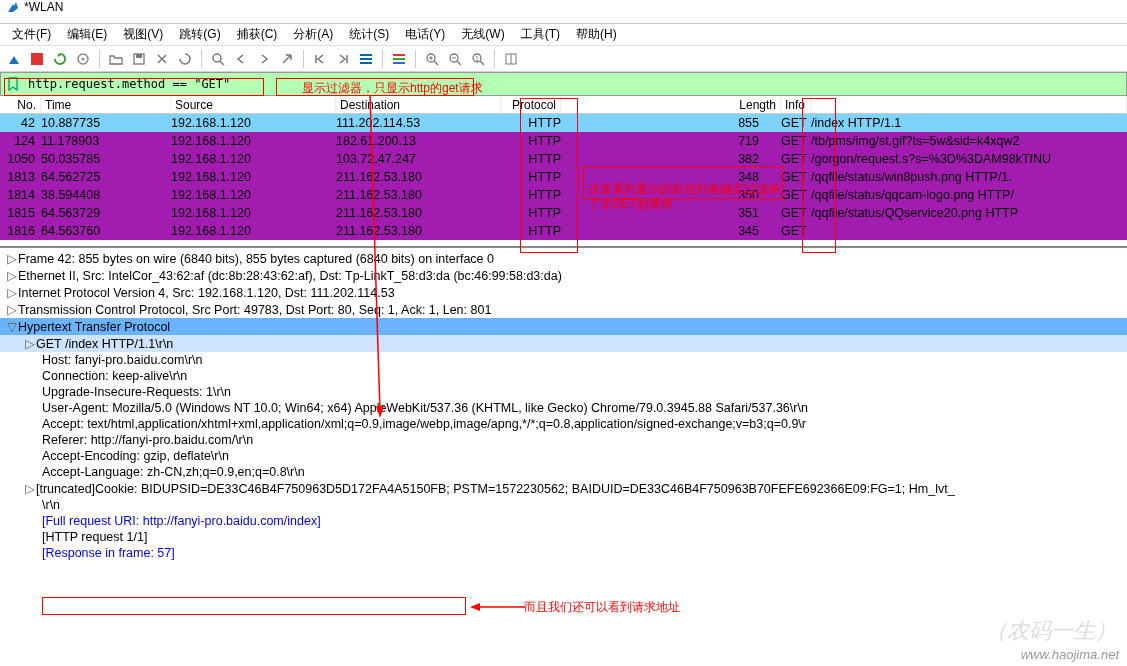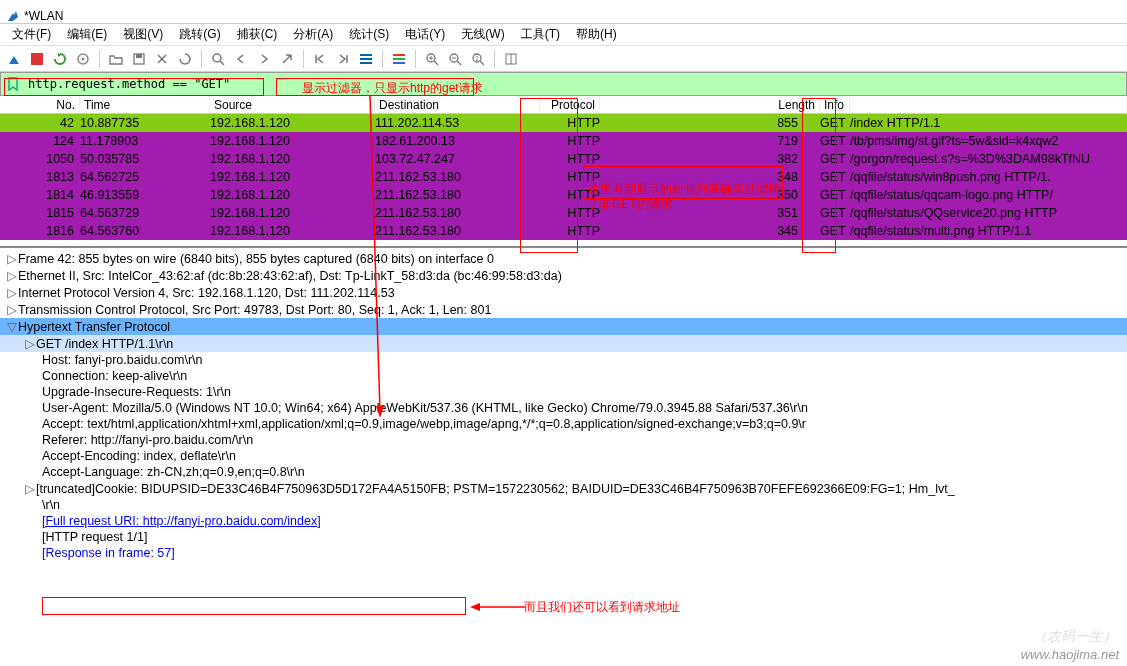--- a/index.html
+++ b/index.html
@@ -1,54 +1,54 @@
 <!DOCTYPE html>
 <html><head>
 <meta charset="utf-8">
 <style>
 *{box-sizing:border-box;margin:0;padding:0;font-family:"Microsoft YaHei",Tahoma,sans-serif}
 body{background:#fff;width:1127px;height:666px;overflow:hidden;font-size:12px;position:relative}
-.titlebar{height:24px;border-bottom:1px solid #ccc;display:flex;align-items:flex-end;padding:0 6px;background:#fff}
+.titlebar{height:24px;border-bottom:1px solid #ccc;display:flex;align-items:flex-start;padding:0 6px;background:#fff}
 .titlebar .icon{width:14px;height:14px;margin-right:4px}
 .menubar{height:22px;display:flex;align-items:center;padding:0 4px;background:#fff;border-bottom:1px solid #e0e0e0}
 .menubar span{padding:2px 8px;cursor:default}
 .toolbar{height:26px;display:flex;align-items:center;padding:2px 4px;gap:3px;background:#fff;border-bottom:1px solid #d0d0d0}
 .toolbar .tb{width:20px;height:20px;display:flex;align-items:center;justify-content:center;border-radius:2px}
 .toolbar .sep{width:1px;height:18px;background:#ccc;margin:0 3px}
 .filterbar{height:24px;display:flex;align-items:center;background:#b3ffb3;border:1px solid #999;padding:2px}
 .filterbar .bookmark{width:14px;height:14px;margin:0 4px}
 .filterbar input{flex:0 0 auto;width:240px;border:none;background:transparent;font-family:monospace;font-size:12px;padding:1px 3px;outline:none}
 .redbox{border:1.5px solid red;position:absolute}
 .redtext{color:red;font-size:12px;position:absolute;white-space:pre}
 .packet-pane{height:150px;overflow:hidden;position:relative}
 .packet-header{display:flex;background:#fff;border-bottom:1px solid #ccc;height:18px;font-size:12px}
 .packet-header div{padding:2px 4px;border-right:1px solid #eee}
 .packet-rows{overflow-y:auto;height:132px}
 .packet-row{display:flex;font-family:Consolas,monospace;font-size:12.5px;height:18px;align-items:center}
-.packet-row.sel{background:#84cc16}
+.packet-row.sel{background:#7dd3fc}
 .packet-row.norm{background:#a21caf}
-.c-no{width:80px;text-align:right;padding-right:6px}
+.c-no{width:41px;text-align:right;padding-right:6px}
 .c-time{width:130px}
 .c-src{width:165px}
 .c-dst{width:165px}
 .c-proto{width:60px;text-align:right}
 .c-len{width:220px;text-align:right;padding-right:22px}
 .c-info-pref{width:30px;text-align:left}
 .c-info{flex:1;white-space:nowrap;overflow:hidden}
 
 .detail-pane{height:400px;overflow-y:auto;font-family:Consolas,monospace;font-size:12.5px;padding:2px 0;border-top:2px solid #888}
 .tree-row{display:flex;align-items:center;padding:1px 6px;white-space:nowrap}
 .tree-row .caret{width:12px;text-align:center;color:#666;cursor:pointer}
 .tree-row.hl{background:#6bb3ff}
 .tree-row.hlpale{background:#cfe4fc}
 .indent1{padding-left:24px}
 .indent2{padding-left:42px}
 .linky{color:#0000ee;}
-.brackety{color:#0000ee;text-decoration:underline}
-.watermark{position:absolute;right:10px;bottom:20px;color:#ddd;font-size:14px;font-style:italic;pointer-events:none}
+.brackety{color:#0000ee;}
+.watermark{position:absolute;right:10px;bottom:20px;color:#ddd;font-size:22px;font-style:italic;pointer-events:none}
 .watermark2{position:absolute;right:8px;bottom:4px;color:#999;font-size:13px;font-style:italic;pointer-events:none}
 svg.arrow{position:absolute;pointer-events:none}
 </style>
 </head>
 <body>
 
 <div class="titlebar">
   <span class="icon">
     <svg width="14" height="14">
         <path d="M2 12 L7 4 L8 6 L10 2 L12 8 L7 12 Z" fill="#2070c0"></path>
@@ -252,21 +252,21 @@
         <div class="c-time">64.562725</div>
         <div class="c-src">192.168.1.120</div>
         <div class="c-dst">211.162.53.180</div>
         <div class="c-proto">HTTP</div>
         <div class="c-len">348</div>
         <div class="c-info-pref">GET</div>
         <div class="c-info">/qqfile/status/win8push.png HTTP/1.</div>
       </div>
       <div class="packet-row norm">
         <div class="c-no">1814</div>
-        <div class="c-time">46.913559</div>
+        <div class="c-time">38.594408</div>
         <div class="c-src">192.168.1.120</div>
         <div class="c-dst">211.162.53.180</div>
         <div class="c-proto">HTTP</div>
         <div class="c-len">350</div>
         <div class="c-info-pref">GET</div>
         <div class="c-info">/qqfile/status/qqcam-logo.png HTTP/</div>
       </div>
       <div class="packet-row norm">
         <div class="c-no">1815</div>
         <div class="c-time">64.563729</div>
@@ -278,21 +278,20 @@
         <div class="c-info">/qqfile/status/QQservice20.png HTTP</div>
       </div>
       <div class="packet-row norm">
         <div class="c-no">1816</div>
         <div class="c-time">64.563760</div>
         <div class="c-src">192.168.1.120</div>
         <div class="c-dst">211.162.53.180</div>
         <div class="c-proto">HTTP</div>
         <div class="c-len">345</div>
         <div class="c-info-pref">GET</div>
-        <div class="c-info">/qqfile/status/multi.png HTTP/1.1</div>
       </div>
     </div>
 </div>
 
 <div class="detail-pane">
   <div class="tree-row">
       <span class="caret">▷</span>
       <span>Frame 42: 855 bytes on wire (6840 bits), 855 bytes captured (6840 bits) on interface 0</span>
     </div>
   <div class="tree-row">
@@ -327,21 +326,21 @@
   <div class="tree-row indent2">
       <span>User-Agent: Mozilla/5.0 (Windows NT 10.0; Win64; x64) AppleWebKit/537.36 (KHTML, like Gecko) Chrome/79.0.3945.88 Safari/537.36\r\n</span>
     </div>
   <div class="tree-row indent2">
       <span>Accept: text/html,application/xhtml+xml,application/xml;q=0.9,image/webp,image/apng,*/*;q=0.8,application/signed-exchange;v=b3;q=0.9\r</span>
     </div>
   <div class="tree-row indent2">
       <span>Referer: http://fanyi-pro.baidu.com/\r\n</span>
     </div>
   <div class="tree-row indent2">
-      <span>Accept-Encoding: index, deflate\r\n</span>
+      <span>Accept-Encoding: gzip, deflate\r\n</span>
     </div>
   <div class="tree-row indent2">
       <span>Accept-Language: zh-CN,zh;q=0.9,en;q=0.8\r\n</span>
     </div>
   <div class="tree-row indent1">
       <span class="caret">▷</span>
       <span>[truncated]Cookie: BIDUPSID=DE33C46B4F750963D5D172FA4A5150FB; PSTM=1572230562; BAIDUID=DE33C46B4F750963B70FEFE692366E09:FG=1; Hm_lvt_</span>
     </div>
   <div class="tree-row indent2">
       <span>\r\n</span>

